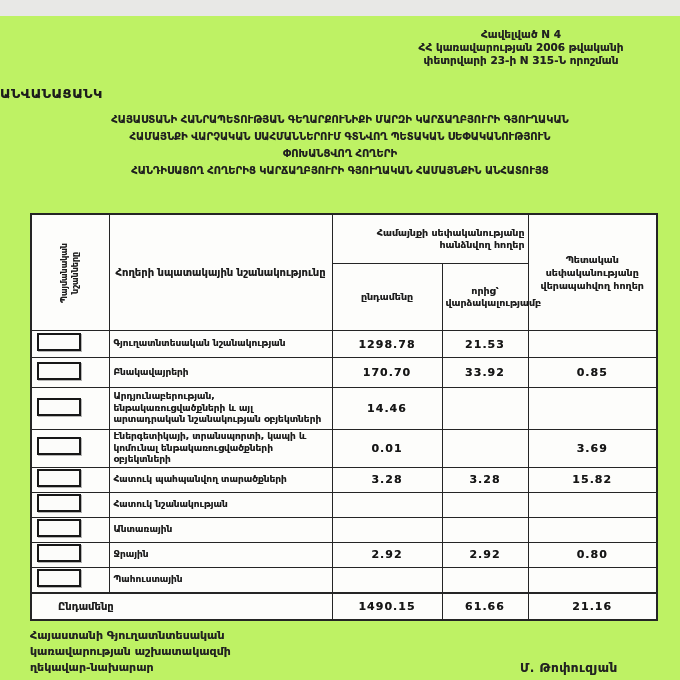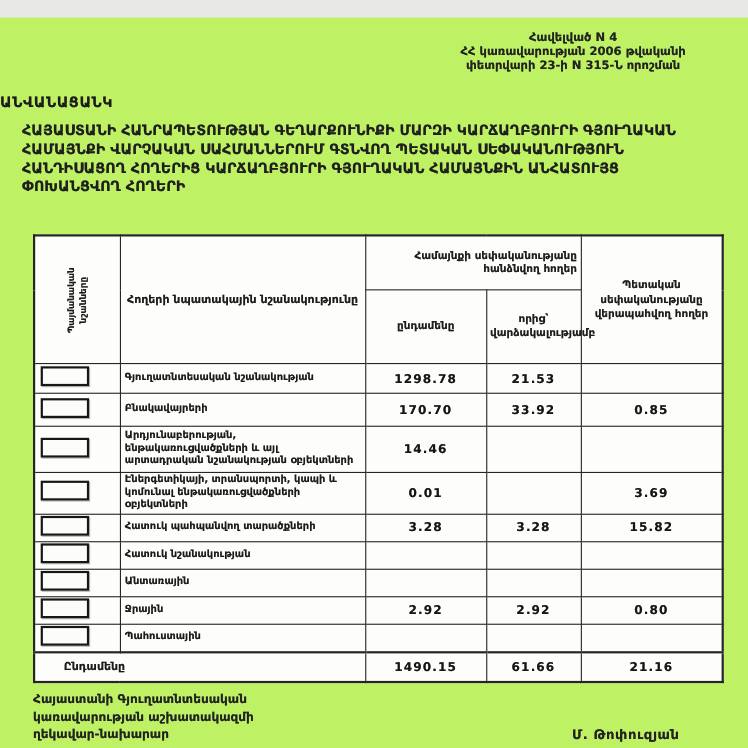--- a/index.html
+++ b/index.html
@@ -19,21 +19,21 @@
     text-align:center;font-size:10.5px;font-weight:700;line-height:13px;
     color:#222;
   }
   
   .title{
     position:absolute;top:70px;left:0;width:100%;
     text-align:left;font-size:13px;font-weight:700;letter-spacing:.5px;
   }
   .subtitle{
     position:absolute;top:95px;left:20px;width:640px;
-    text-align:left;font-size:13px;font-weight:700;line-height:17px;
+    text-align:center;font-size:10px;font-weight:700;line-height:17px;
     color:#1f1f1f;
   }
   
   table.land-table{
     position:absolute;top:197px;left:30px;width:626px;
     border-collapse:collapse;table-layout:fixed;
     background:#fdfdfb;
   }
   table.land-table,
   table.land-table th,
@@ -87,22 +87,22 @@
     <div>Հավելված N 4</div>
     <div>ՀՀ կառավարության 2006 թվականի</div>
     <div>փետրվարի 23-ի N 315-Ն որոշման</div>
   </div>
 
   <div class="title">ԱՆՎԱՆԱՑԱՆԿ</div>
 
   <div class="subtitle">
     <div>ՀԱՅԱՍՏԱՆԻ ՀԱՆՐԱՊԵՏՈՒԹՅԱՆ ԳԵՂԱՐՔՈՒՆԻՔԻ ՄԱՐԶԻ ԿԱՐՃԱՂԲՅՈՒՐԻ ԳՅՈՒՂԱԿԱՆ</div>
     <div>ՀԱՄԱՅՆՔԻ ՎԱՐՉԱԿԱՆ ՍԱՀՄԱՆՆԵՐՈՒՄ ԳՏՆՎՈՂ ՊԵՏԱԿԱՆ ՍԵՓԱԿԱՆՈՒԹՅՈՒՆ</div>
+    <div>ՓՈԽԱՆՑՎՈՂ ՀՈՂԵՐԻ</div>
     <div>ՀԱՆԴԻՍԱՑՈՂ ՀՈՂԵՐԻՑ ԿԱՐՃԱՂԲՅՈՒՐԻ ԳՅՈՒՂԱԿԱՆ ՀԱՄԱՅՆՔԻՆ ԱՆՀԱՏՈՒՅՑ</div>
-    <div>ՓՈԽԱՆՑՎՈՂ ՀՈՂԵՐԻ</div>
   </div>
 
   <table class="land-table">
     <colgroup>
       <col style="width:78px">
         <col style="width:223px">
         <col style="width:110px">
         <col style="width:86px">
         <col style="width:129px">
     </colgroup>

